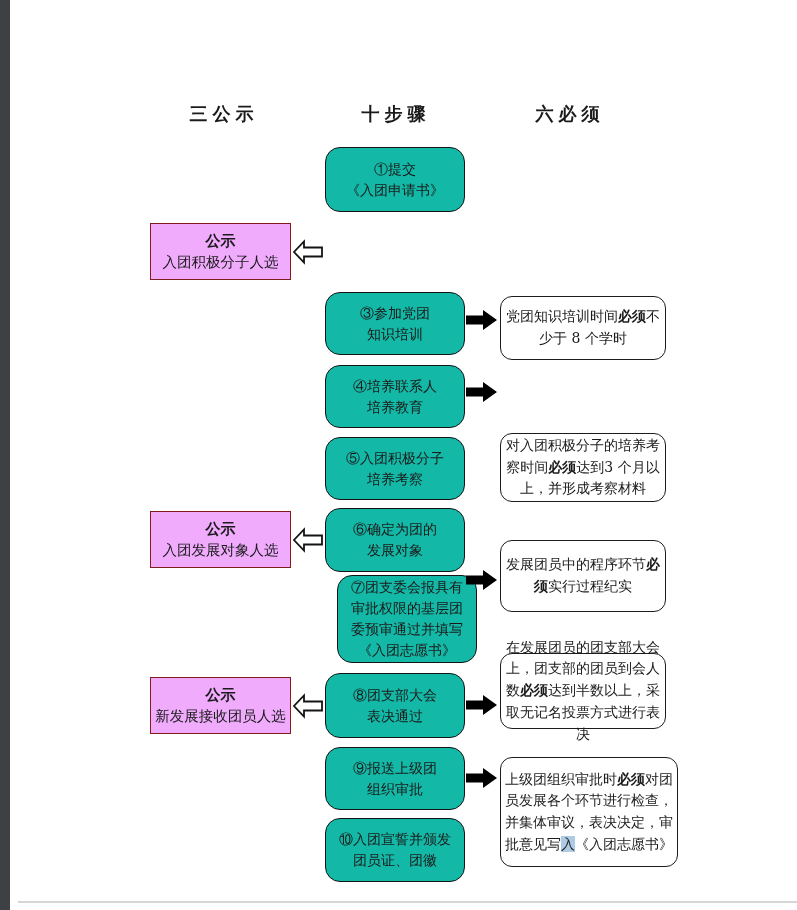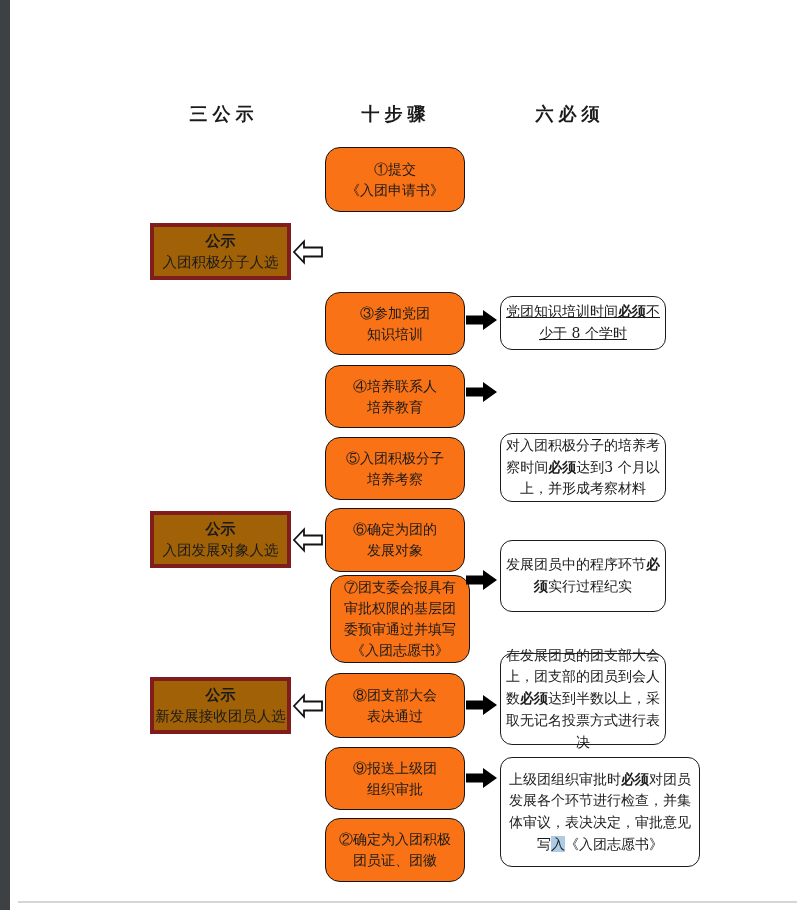--- a/index.html
+++ b/index.html
@@ -13,26 +13,26 @@
     position:absolute;left:10px;right:0;top:40px;text-align:center;
     font-size:30px;font-weight:bold;letter-spacing:2px;
   }
   .col-header{
     position:absolute;top:102px;width:140px;text-align:center;
     font-size:18px;letter-spacing:5px;font-weight:700;
   }
   .box{
     position:absolute;box-sizing:border-box;border:1.6px solid #141414;border-radius:15px;
     display:flex;align-items:center;justify-content:center;text-align:center;
-    font-size:14px;line-height:1.5;white-space:pre-line;padding:3px 5px;background:#f97316;
+    font-size:14px;line-height:1.5;white-space:pre-line;padding:3px 5px;background:#14b8a6;
   }
   .nbox{
-    position:absolute;box-sizing:border-box;border:4px solid #7f1d1d;
+    position:absolute;box-sizing:border-box;border:1px solid #7f1d1d;
     display:flex;flex-direction:column;align-items:center;justify-content:center;
-    text-align:center;background:#a16207;line-height:1.4;
+    text-align:center;background:#f0abfc;line-height:1.4;
   }
   .nbox .n-head{font-family:"DejaVu Sans", sans-serif;font-weight:bold;font-size:15px;}
   .nbox .n-body{font-size:14.5px;}
   .mbox{
     position:absolute;box-sizing:border-box;border:1.4px solid #1c1c1c;border-radius:12px;
     display:flex;align-items:center;justify-content:center;text-align:center;
     font-size:14px;line-height:1.55;padding:3px 4px;background:#fff;
   }
   .arrow{position:absolute;}
 </style>
@@ -51,57 +51,57 @@
   <div class="box" style="left:325px;top:147px;width:140px;height:65px;">①提交
 《入团申请书》</div>
   <div class="box" style="left:325px;top:292px;width:140px;height:63px;">③参加党团
 知识培训</div>
   <div class="box" style="left:325px;top:365px;width:140px;height:63px;">④培养联系人
 培养教育</div>
   <div class="box" style="left:325px;top:437px;width:140px;height:63px;">⑤入团积极分子
 培养考察</div>
   <div class="box" style="left:325px;top:508px;width:140px;height:64px;">⑥确定为团的
 发展对象</div>
-  <div class="box" style="left:330px;top:575px;width:140px;height:88px;">⑦团支委会报具有
+  <div class="box" style="left:337px;top:575px;width:140px;height:88px;">⑦团支委会报具有
 审批权限的基层团
 委预审通过并填写
 《入团志愿书》</div>
   <div class="box" style="left:325px;top:673px;width:140px;height:65px;">⑧团支部大会
 表决通过</div>
   <div class="box" style="left:325px;top:747px;width:140px;height:63px;">⑨报送上级团
 组织审批</div>
-  <div class="box" style="left:325px;top:818px;width:140px;height:64px;">②确定为入团积极
+  <div class="box" style="left:325px;top:818px;width:140px;height:64px;">⑩入团宣誓并颁发
 团员证、团徽</div>
 
   <div class="nbox" style="left:150px;top:223px;width:141px;height:57px;">
     <div class="n-head">公示</div>
     <div class="n-body">入团积极分子人选</div>
   </div>
   <div class="nbox" style="left:150px;top:511px;width:141px;height:57px;">
     <div class="n-head">公示</div>
     <div class="n-body">入团发展对象人选</div>
   </div>
   <div class="nbox" style="left:150px;top:677px;width:141px;height:57px;">
     <div class="n-head">公示</div>
     <div class="n-body">新发展接收团员人选</div>
   </div>
 
-  <div class="mbox" style="left:500px;top:296px;width:166px;height:54px;text-decoration:underline;">
+  <div class="mbox" style="left:500px;top:296px;width:166px;height:64px;">
       <span><span>党团知识培训时间</span><span style="font-weight: bold;">必须</span><span>不少于 8 个学时</span></span>
     </div>
   <div class="mbox" style="left:500px;top:433px;width:166px;height:69px;">
       <span><span>对入团积极分子的培养考察时间</span><span style="font-weight: bold;">必须</span><span>达到3 个月以上，并形成考察材料</span></span>
     </div>
   <div class="mbox" style="left:500px;top:540px;width:166px;height:72px;">
       <span><span>发展团员中的程序环节</span><span style="font-weight: bold;">必须</span><span>实行过程纪实</span></span>
     </div>
-  <div class="mbox" style="left:500px;top:653px;width:166px;height:92px;">
+  <div class="mbox" style="left:500px;top:653px;width:166px;height:76px;">
       <span><span>在发展团员的团支部大会上，团支部的团员到会人数</span><span style="font-weight: bold;">必须</span><span>达到半数以上，采取无记名投票方式进行表决</span></span>
     </div>
-  <div class="mbox" style="left:500px;top:757px;width:200px;height:110px;">
+  <div class="mbox" style="left:500px;top:757px;width:178px;height:110px;">
       <span><span>上级团组织审批时</span><span style="font-weight: bold;">必须</span><span>对团员发展各个环节进行检查，并集体审议，表决决定，审批意见写</span><span style="background: rgb(174, 203, 227);">入</span><span>《入团志愿书》</span></span>
     </div>
 
   <svg class="arrow" style="left:293px;top:239px;" width="30" height="26" viewBox="0 0 30 26">
     <polygon points="29,8.5 11,8.5 11,2.5 1,13 11,23.5 11,17.5 29,17.5" fill="#ffffff" stroke="#141414" stroke-width="1.8"></polygon>
   </svg>
   <svg class="arrow" style="left:293px;top:527px;" width="30" height="26" viewBox="0 0 30 26">
     <polygon points="29,8.5 11,8.5 11,2.5 1,13 11,23.5 11,17.5 29,17.5" fill="#ffffff" stroke="#141414" stroke-width="1.8"></polygon>
   </svg>
   <svg class="arrow" style="left:293px;top:693px;" width="30" height="26" viewBox="0 0 30 26">

